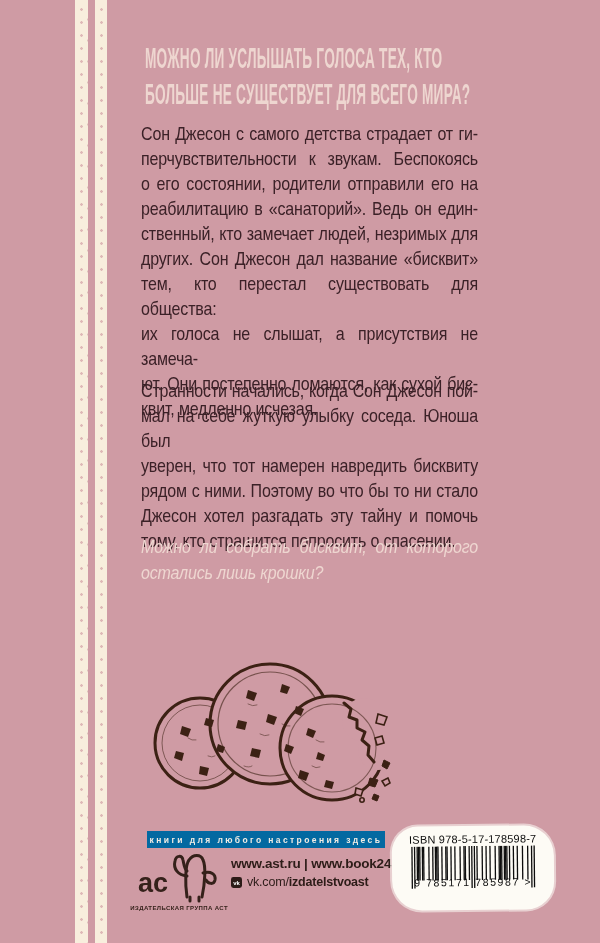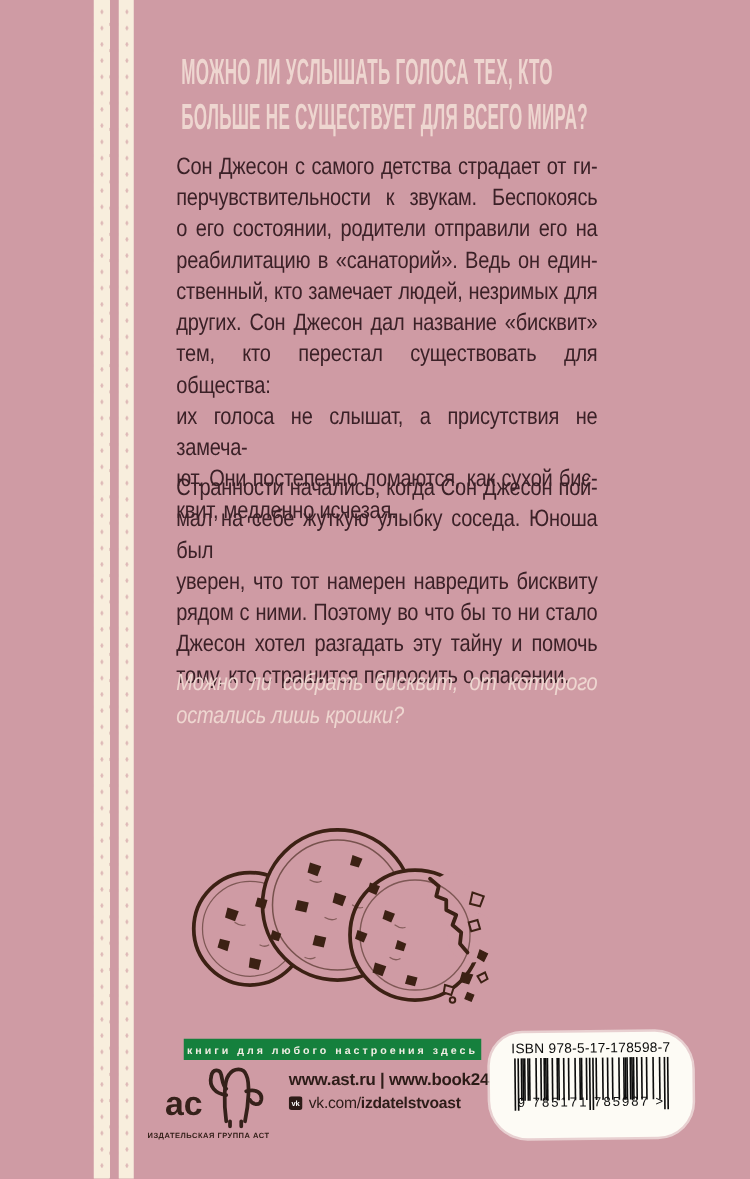--- a/index.html
+++ b/index.html
@@ -36,24 +36,24 @@
   #para1{top:121px;}
   #para2{top:378px;}
   #question{top:534px;color:#eed6d0;font-style:italic;line-height:26px;}
 
   
   .cookies{position:absolute;left:148px;top:648px;}
 
   
   .banner{
     position:absolute;left:147px;top:831px;width:238px;height:17px;
-    background:#15803d;color:#f2ede4;display:flex;align-items:center;justify-content:center;
+    background:#0369a1;color:#f2ede4;display:flex;align-items:center;justify-content:center;
     font-size:8.5px;letter-spacing:2.4px;font-weight:700;white-space:nowrap;
   }
-  .publisher{position:absolute;left:118px;top:851px;width:110px;text-align:left;}
+  .publisher{position:absolute;left:118px;top:851px;width:110px;text-align:right;}
   .publisher .caption{font-size:6px;letter-spacing:.4px;color:#35211a;font-weight:700;
                       margin-top:-2px;white-space:nowrap;}
   .links{position:absolute;left:231px;top:856px;color:#2d1c18;}
   .links .row{display:flex;align-items:center;margin-bottom:3px;height:14px;}
   .links .sites{font-weight:700;font-size:13.5px;letter-spacing:-.2px;margin-bottom:4px;}
   .links .addr{font-size:12.5px;letter-spacing:-.2px;}
   .links .addr b{font-weight:700;}
   .sicon{width:11px;height:11px;margin-right:5px;flex:0 0 auto;}
 
   

